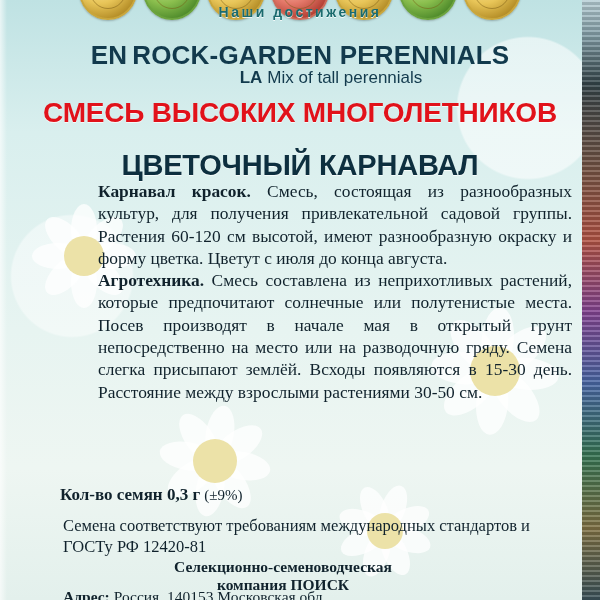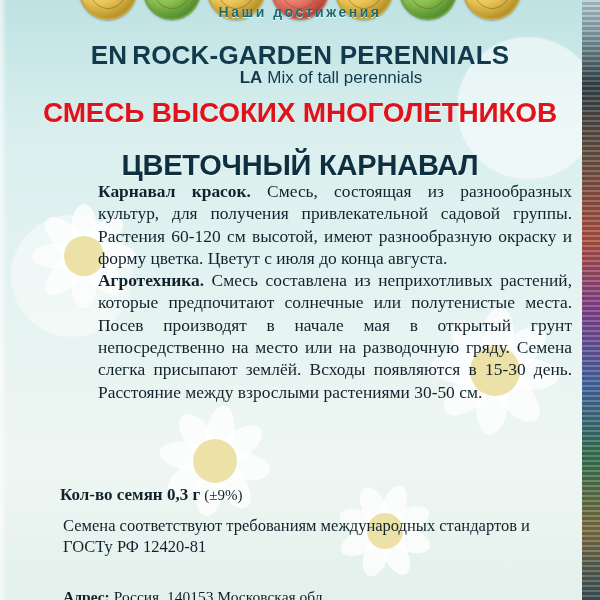--- a/index.html
+++ b/index.html
@@ -327,20 +327,24 @@
     <p><b>Агротехника.</b><span> Смесь составлена из неприхотливых растений, которые предпочитают солнечные или полутенистые места. Посев производят в начале мая в открытый грунт непосредственно на место или на разводочную гряду. Семена слегка присыпают землёй. Всходы появляются в 15-30 день. Расстояние между взрослыми растениями 30-50 см.</span></p>
   </div>
 
   <div class="qty">
     <span>Кол-во семян 0,3 г</span>
     <span class="tol">(±9%)</span>
   </div>
 
   <div class="standards">Семена соответствуют требованиям международных стандартов и ГОСТу РФ 12420-81</div>
 
+  <div class="company">
+    <div>Селекционно-семеноводческая</div>
+    <div>компания ПОИСК</div>
+  </div>
 
   <div class="address">
     <b>Адрес:</b><span> Россия, 140153 Московская обл.</span>
   </div>
 
   <div class="left-edge"></div>
   <div class="right-strip"></div>
 </div>
 
 </body></html>

